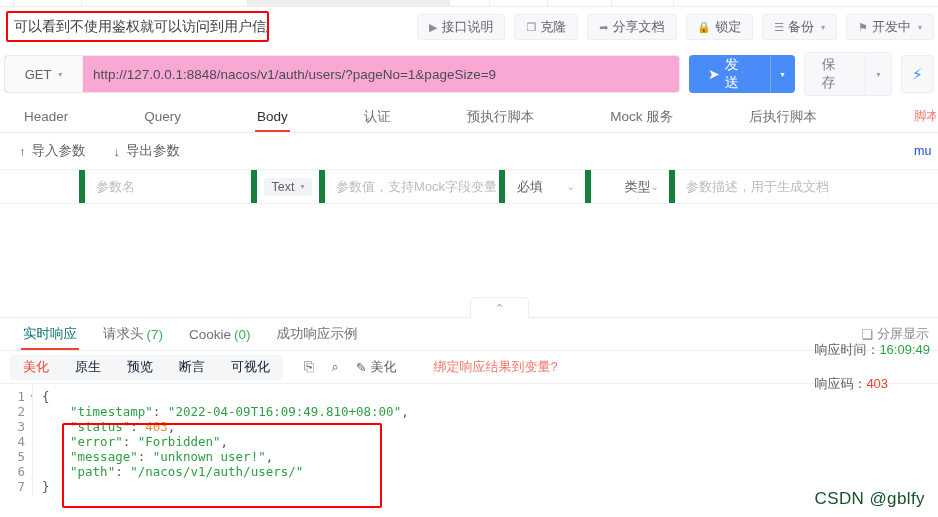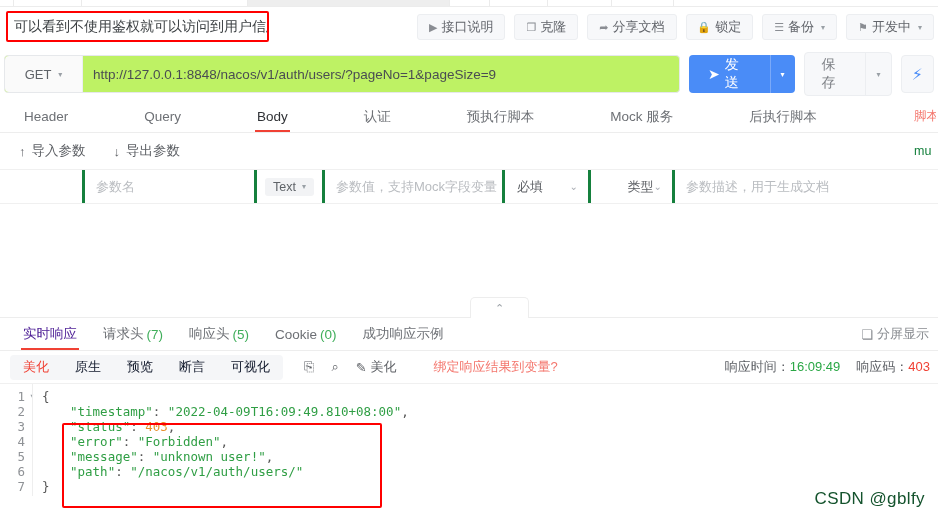--- a/index.html
+++ b/index.html
@@ -38,21 +38,21 @@
     font-size:13px; color:#62656b; white-space:nowrap;
   }
   .tbtn .ic { font-size:11px; color:#8a8d93; line-height:1; display:inline-block; }
   .tbtn .lockic { color:#5d6066; }
   .caret { font-size:8px; color:#9aa0a6; margin-left:3px; }
 
   
   .row-url { height:52px; display:flex; align-items:center; padding:0 4px; gap:9px; }
   .urlbox {
     flex:0 0 676px; height:38px; display:flex; align-items:stretch;
-    border:1px solid #e6e8eb; border-radius:4px; background:#bef264;
+    border:1px solid #e6e8eb; border-radius:4px; background:#f9a8d4;
   }
   .method {
     width:78px; background:#fafafa; border-right:1px solid #eceef1;
     display:flex; align-items:center; justify-content:center; gap:4px;
     font-size:13px; color:#5f6368; border-radius:4px 0 0 4px;
   }
   .urlval { flex:1; display:flex; align-items:center; padding:0 10px; font-size:13.5px; color:#4a4d52; }
   .sendgrp { display:flex; height:38px; border-radius:4px; overflow:hidden; }
   .send {
     background:#4a8cf7; color:#fff; display:flex; align-items:center; gap:5px;
@@ -75,25 +75,25 @@
   .rtab.on { color:#303236; }
   .rtab.on::after { content:""; position:absolute; left:12px; right:12px; bottom:0; height:2px; background:#f04134; }
   .edge-red { position:absolute; right:2px; bottom:7px; font-size:12.5px; color:#f4766d; white-space:nowrap;
     overflow:hidden; width:22px; }
 
   
   .ierow { height:37px; display:flex; align-items:center; padding-left:19px; gap:28px;
     border-bottom:1px solid #f0f0f0; position:relative; }
   .ie { display:flex; align-items:center; gap:6px; font-size:13.5px; color:#5c5f64; }
   .ie .ar { font-size:13px; color:#5c5f64; }
-  .edge-mu { position:absolute; right:2px; top:11px; font-size:12.5px; color:#15803d; width:22px; overflow:hidden; }
+  .edge-mu { position:absolute; right:2px; top:11px; font-size:12.5px; color:#1d4ed8; width:22px; overflow:hidden; }
 
   
   .ptable { height:34px; display:flex; align-items:stretch; border-bottom:1px solid #f0f0f0; }
-  .pcell { display:flex; align-items:center; border-right:3px solid #15803d; }
+  .pcell { display:flex; align-items:center; border-right:6px solid #15803d; }
   .p-chk  { width:85px; }
   .p-name { width:172px; padding-left:11px; color:#b9bcc0; font-size:13px; }
   .p-type { width:68px; justify-content:center; }
   .typebtn { background:#f2f3f5; border-radius:3px; padding:2px 8px; font-size:12.5px; color:#5f6368;
     display:flex; align-items:center; gap:3px; }
   .p-val  { width:180px; padding-left:11px; color:#b9bcc0; font-size:13px; }
   .p-req  { width:86px; padding-left:12px; justify-content:space-between; padding-right:10px; color:#5c5f64; font-size:13px; }
   .p-kind { width:84px; padding-left:12px; justify-content:flex-end; padding-right:10px; color:#5c5f64; font-size:13px; }
   .p-desc { flex:1; padding-left:11px; color:#b9bcc0; font-size:13px; border-right:none; }
   .dc { font-size:10px; color:#a9adb3; }
@@ -107,35 +107,35 @@
     position:absolute; left:470px; top:0; width:59px; height:21px;
     border:1px solid #ededed; border-bottom:none; border-radius:5px 5px 0 0; background:#fff;
     display:flex; align-items:center; justify-content:center; color:#9aa0a6; font-size:11px;
   }
 
   
   .restabs { height:33px; display:flex; align-items:center; padding:0 10px; border-bottom:1px solid #ededed;
     position:relative; }
   .restab { padding:0 13px; height:32px; display:flex; align-items:center; font-size:13.5px;
     color:#6d7075; position:relative; white-space:nowrap; }
-  .restab.on { color:#4c1d95; }
+  .restab.on { color:#0f766e; }
   .restab.on::after { content:""; position:absolute; left:11px; right:11px; bottom:0; height:2px; background:#f04134; }
   .cnt { color:#3fae5a; margin-left:3px; }
   .split { position:absolute; right:9px; display:flex; align-items:center; gap:4px; font-size:13px; color:#888b90; }
 
   
   .fmtbar { height:33px; display:flex; align-items:center; padding:0 10px; border-bottom:1px solid #f0f0f0;
     position:relative; }
   .segwrap { display:flex; background:#f5f6f8; border-radius:4px; height:25px; align-items:center; }
   .seg { padding:0 13px; font-size:13px; color:#0f172a; display:flex; align-items:center; height:25px; }
   .seg.on { color:#f04134; }
   .ibtns { display:flex; align-items:center; gap:17px; margin-left:21px; color:#5c5f64; font-size:13px; }
   .ibtn { display:flex; align-items:center; gap:4px; }
   .bind { margin-left:20px; font-size:13px; color:#f4766d; }
-  .respmeta { position:absolute; right:8px; display:flex; gap:16px; font-size:13px; color:#5c5f64; }
+  .respmeta { position:absolute; right:8px; display:flex; gap:16px; font-size:13px; color:#5c5f64;flex-direction:column; }
   .tgreen { color:#2aa745; }
   .tred { color:#f04134; }
 
   
   .code { position:relative; height:112px; display:flex; font-family:"DejaVu Sans Mono","Liberation Mono",monospace;
     font-size:12.5px; }
   .gutter { width:32px; text-align:right; padding-right:7px; padding-top:5px; color:#8f9296; user-select:none; }
   .gutter div { height:15px; line-height:15px; position:relative; }
   .gutter .fold { position:absolute; right:-9px; font-size:7px; color:#9aa0a6; }
   .codebody { flex:1; padding-top:5px; padding-left:9px; border-left:1px solid #eeeeee; position:relative; }
@@ -292,24 +292,20 @@
 
 <div class="restabs">
   <div class="restab on">
     <span>实时响应</span>
   </div>
   <div class="restab">
     <span>请求头</span>
     <span class="cnt">(7)</span>
   </div>
   <div class="restab">
-    <span>响应头</span>
-    <span class="cnt">(5)</span>
-  </div>
-  <div class="restab">
     <span>Cookie</span>
     <span class="cnt">(0)</span>
   </div>
   <div class="restab">
     <span>成功响应示例</span>
   </div>
   <div class="split">
     <span>❏</span>
     <span>分屏显示</span>
   </div>

